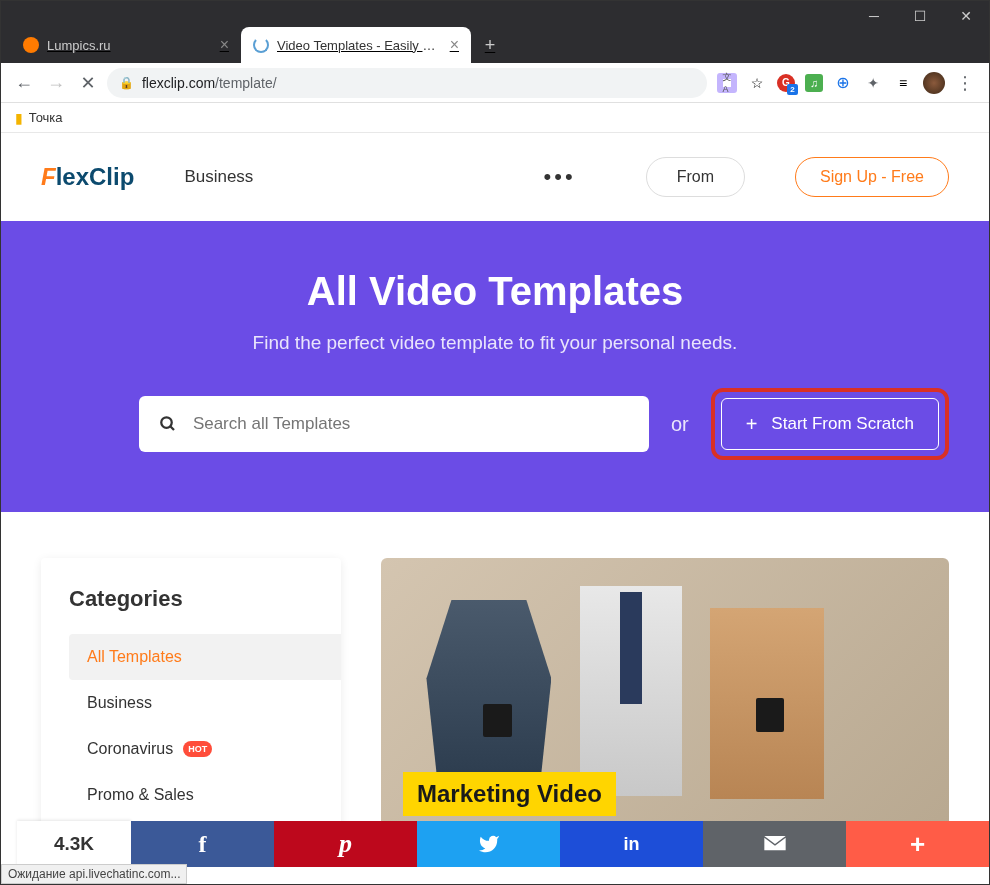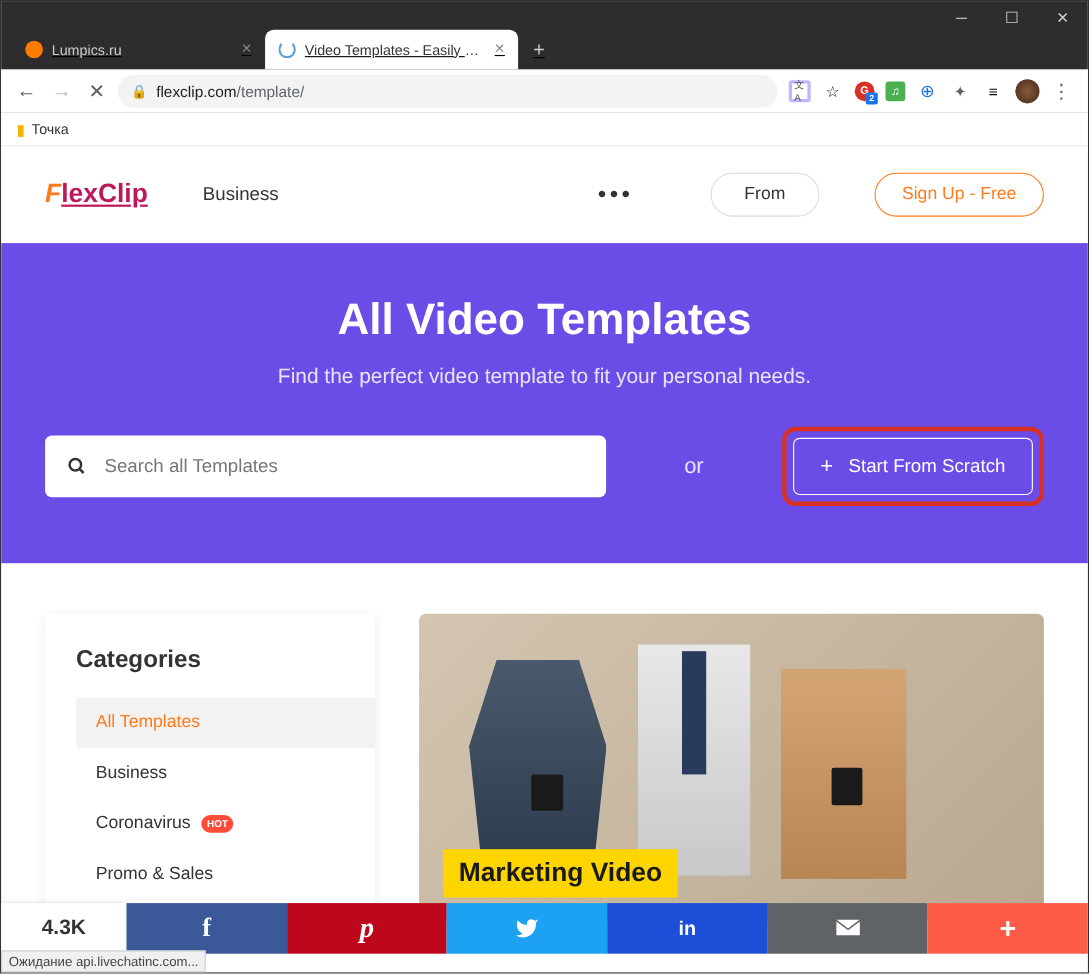--- a/index.html
+++ b/index.html
@@ -19,48 +19,48 @@
 .new-tab { width: 30px; height: 30px; display: flex; align-items: center; justify-content: center; color: #ccc; font-size: 18px; align-self: center; margin-left: 4px; }
 
 .addrbar { height: 40px; background: #fff; display: flex; align-items: center; padding: 0 10px; border-bottom: 1px solid #e0e0e0; gap: 6px; }
 .nav-btn { width: 26px; height: 26px; display: flex; align-items: center; justify-content: center; color: #5f6368; font-size: 18px; }
 .nav-btn.disabled { color: #c0c0c0; }
 .url-field { flex: 1; height: 30px; background: #f1f3f4; border-radius: 15px; display: flex; align-items: center; padding: 0 12px; gap: 8px; font-size: 14px; color: #5f6368; }
 .lock-icon { font-size: 12px; }
 .url-text { color: #202124; }
 .ext-icons { display: flex; align-items: center; gap: 10px; padding: 0 4px; }
 .ext-icon { width: 20px; height: 20px; display: flex; align-items: center; justify-content: center; font-size: 14px; position: relative; }
-.trans-icon { border: 3px solid #c4b5fd; border-radius: 3px; font-size: 9px; padding: 1px 2px; color: #555; }
+.trans-icon { border: 6px solid #c4b5fd; border-radius: 3px; font-size: 9px; padding: 1px 2px; color: #555; }
 .adblock { width: 18px; height: 18px; border-radius: 50%; background: #d93025; color: #fff; font-size: 10px; font-weight: bold; display: flex; align-items: center; justify-content: center; }
 .adblock::after { content: "2"; position: absolute; bottom: -3px; right: -3px; background: #1a73e8; color: #fff; font-size: 8px; width: 11px; height: 11px; border-radius: 2px; display: flex; align-items: center; justify-content: center; }
 .music-icon { width: 18px; height: 18px; background: #4caf50; color: #fff; border-radius: 3px; display: flex; align-items: center; justify-content: center; font-size: 11px; }
 .globe-icon { color: #1a73e8; font-size: 16px; }
 .puzzle-icon { color: #5f6368; }
 .avatar { width: 22px; height: 22px; border-radius: 50%; background: radial-gradient(circle, #8b5a3c, #3d2817); }
 .menu-dots { color: #5f6368; font-size: 18px; }
 
 .bookmarks { height: 30px; background: #fff; display: flex; align-items: center; padding: 0 14px; gap: 6px; border-bottom: 1px solid #e8e8e8; font-size: 13px; color: #333; }
 .folder-icon { color: #f4b400; font-size: 14px; }
 
 
 .page { height: calc(100% - 132px - 46px); overflow: hidden; position: relative; }
 
 .site-header { height: 88px; display: flex; align-items: center; padding: 0 40px; gap: 50px; background: #fff; }
 .logo { font-size: 24px; font-weight: 600; }
 .logo-f { color: #ff7b1a; font-weight: 700; font-style: italic; }
-.logo-rest { color: #be185d; text-decoration: underline; }
+.logo-rest { color: #0c4a6e; }
 .nav-link { font-size: 17px; color: #333; font-weight: 500; }
 .header-dots { font-size: 22px; color: #333; letter-spacing: 3px; margin-left: auto; margin-right: 20px; }
 .login-btn { padding: 10px 30px; border: 1px solid #ddd; border-radius: 24px; font-size: 16px; color: #333; background: #fff; }
 .signup-btn { padding: 10px 24px; border: 1px solid #ff7b1a; border-radius: 24px; font-size: 16px; color: #ff7b1a; background: #fff; }
 
 .hero { background: #6b4ce6; padding: 48px 40px 52px; text-align: center; }
 .hero-title { color: #fff; font-size: 40px; font-weight: 600; margin-bottom: 18px; }
 .hero-sub { color: rgba(255,255,255,0.85); font-size: 19px; margin-bottom: 34px; }
-.search-row { display: flex; align-items: center; justify-content: space-between; gap: 22px; }
+.search-row { display: flex; align-items: center; justify-content: flex-end; gap: 22px; }
 .search-box { width: 510px; height: 56px; background: #fff; border-radius: 6px; display: flex; align-items: center; padding: 0 20px; gap: 16px; }
 .search-icon { color: #333; font-size: 18px; font-weight: bold; }
 .search-input { flex: 1; border: none; font-size: 17px; color: #999; outline: none; }
 .or-text { color: rgba(255,255,255,0.85); font-size: 20px; }
 .scratch-wrap { position: relative; padding: 6px; border: 4px solid #d93025; border-radius: 12px; }
 .scratch-btn { height: 52px; padding: 0 24px; background: transparent; border: 1.5px solid #fff; border-radius: 6px; color: #fff; font-size: 17px; display: flex; align-items: center; gap: 14px; }
 .plus-icon { font-size: 20px; font-weight: 300; }
 
 .content-area { padding: 46px 40px 0; display: flex; gap: 40px; }
 .sidebar { width: 300px; background: #fff; box-shadow: 0 2px 10px rgba(0,0,0,0.08); border-radius: 4px; padding: 28px 0 28px 28px; }
@@ -79,21 +79,21 @@
 .person { position: absolute; background: #3a4a5c; }
 .p1 { left: 8%; top: 15%; width: 22%; height: 70%; clip-path: polygon(20% 0, 80% 0, 100% 40%, 90% 100%, 10% 100%, 0 40%); background: linear-gradient(#4a5a6c, #2a3a4c); }
 .p2 { left: 35%; top: 10%; width: 18%; height: 75%; background: linear-gradient(#e8e8e8, #c8c8c8); }
 .tie { position: absolute; left: 42%; top: 12%; width: 4%; height: 40%; background: #2a3a5c; }
 .p3 { left: 58%; top: 18%; width: 20%; height: 68%; background: linear-gradient(#d4a574, #b88554); }
 .phone1 { position: absolute; left: 18%; top: 52%; width: 5%; height: 12%; background: #1a1a1a; border-radius: 2px; }
 .phone2 { position: absolute; left: 66%; top: 50%; width: 5%; height: 12%; background: #1a1a1a; border-radius: 2px; }
 .card-label { background: #ffd500; color: #1a1a1a; font-size: 24px; font-weight: 700; padding: 8px 14px; position: relative; z-index: 2; }
 
 
-.share-bar { position: absolute; bottom: 17px; left: 0; right: 0; height: 46px; display: flex; }
+.share-bar { position: absolute; bottom: 17px; left: 16px; right: 0; height: 46px; display: flex; }
 .share-count { width: 114px; background: #fff; color: #333; font-size: 19px; font-weight: 600; display: flex; align-items: center; justify-content: center; box-shadow: 0 -1px 3px rgba(0,0,0,0.1); }
 .share-btn { flex: 1; display: flex; align-items: center; justify-content: center; color: #fff; font-size: 20px; font-weight: bold; }
 .fb { background: #3b5998; font-family: Georgia, serif; font-size: 24px; }
 .pin { background: #bd081c; font-family: Georgia, serif; font-size: 26px; font-style: italic; }
 .tw { background: #1da1f2; }
 .li { background: #1d4ed8; font-size: 18px; }
 .em { background: #5f6368; }
 .plus { background: #ff5c47; font-size: 26px; }
 
 .status-bar { position: absolute; bottom: 0; left: 0; height: 20px; background: #f0f0f0; border: 1px solid #ccc; font-size: 12px; color: #444; padding: 2px 6px; z-index: 10; }

